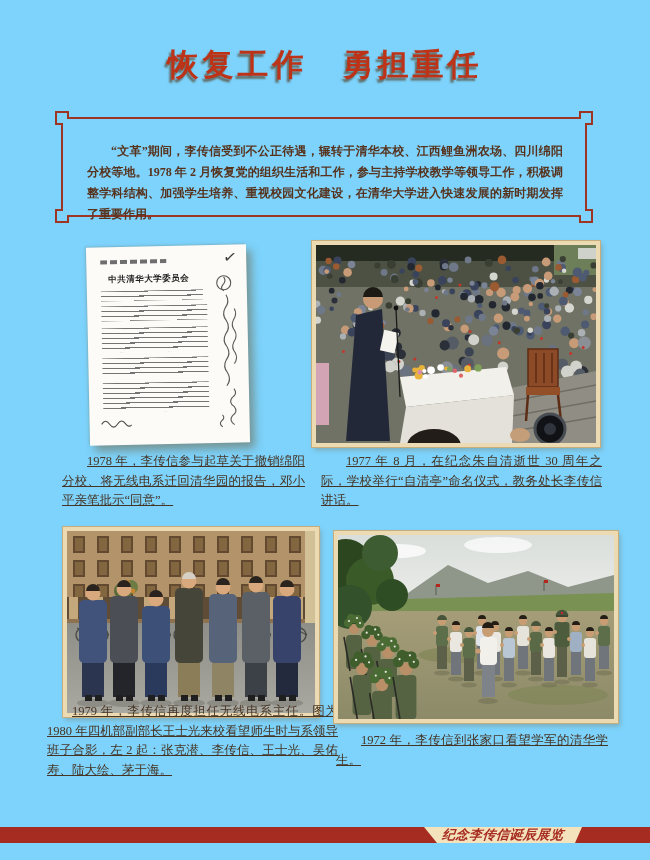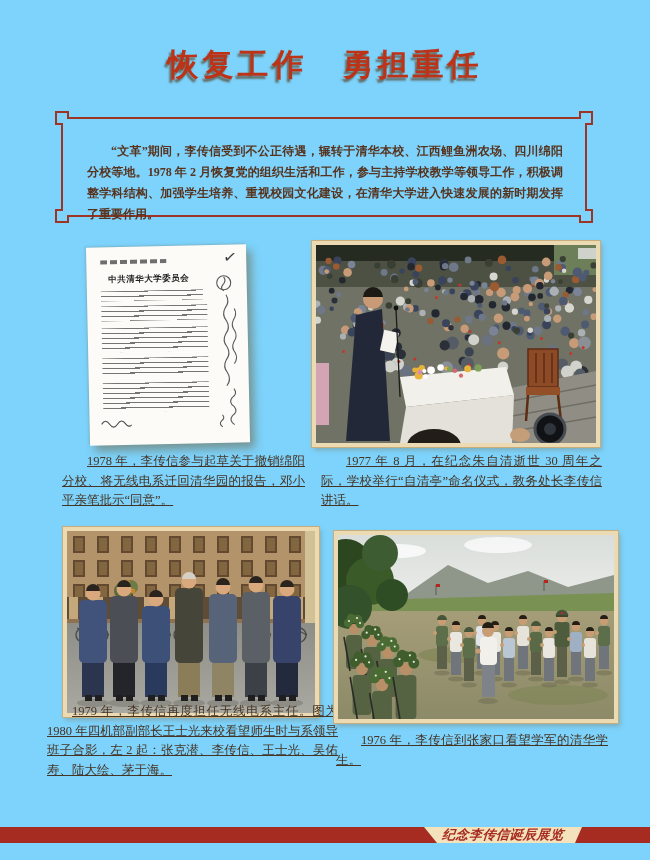--- a/index.html
+++ b/index.html
@@ -729,20 +729,20 @@
           <circle cx="259" cy="98" r="2" fill="#c89d74"></circle>
           <ellipse cx="150" cy="166" rx="10" ry="3" fill="#6b6b50" opacity="0.5"></ellipse>
           <rect x="144" y="128" width="13" height="34" fill="#7e838a"></rect>
           <rect x="142" y="102" width="17" height="28" rx="4" fill="#f2f0ea"></rect>
           <circle cx="150" cy="96" r="6" fill="#c89d74"></circle>
           <path d="M 144 93 A 6 6 0 0 1 156 93 Z" fill="#241d16"></path>
           <circle cx="140" cy="116" r="2.6" fill="#c89d74"></circle>
         </g>
     </svg>
   </figure>
-  <p class="caption" id="cap-visit">1976 年，李传信到张家口看望学军的清华学生。</p>
+  <p class="caption" id="cap-visit">1972 年，李传信到张家口看望学军的清华学生。</p>
 
   <div class="footer-bar"></div>
   <div class="footer-banner">
     <span>纪念李传信诞辰展览</span>
   </div>
 
 </div>
 
 </body></html>

